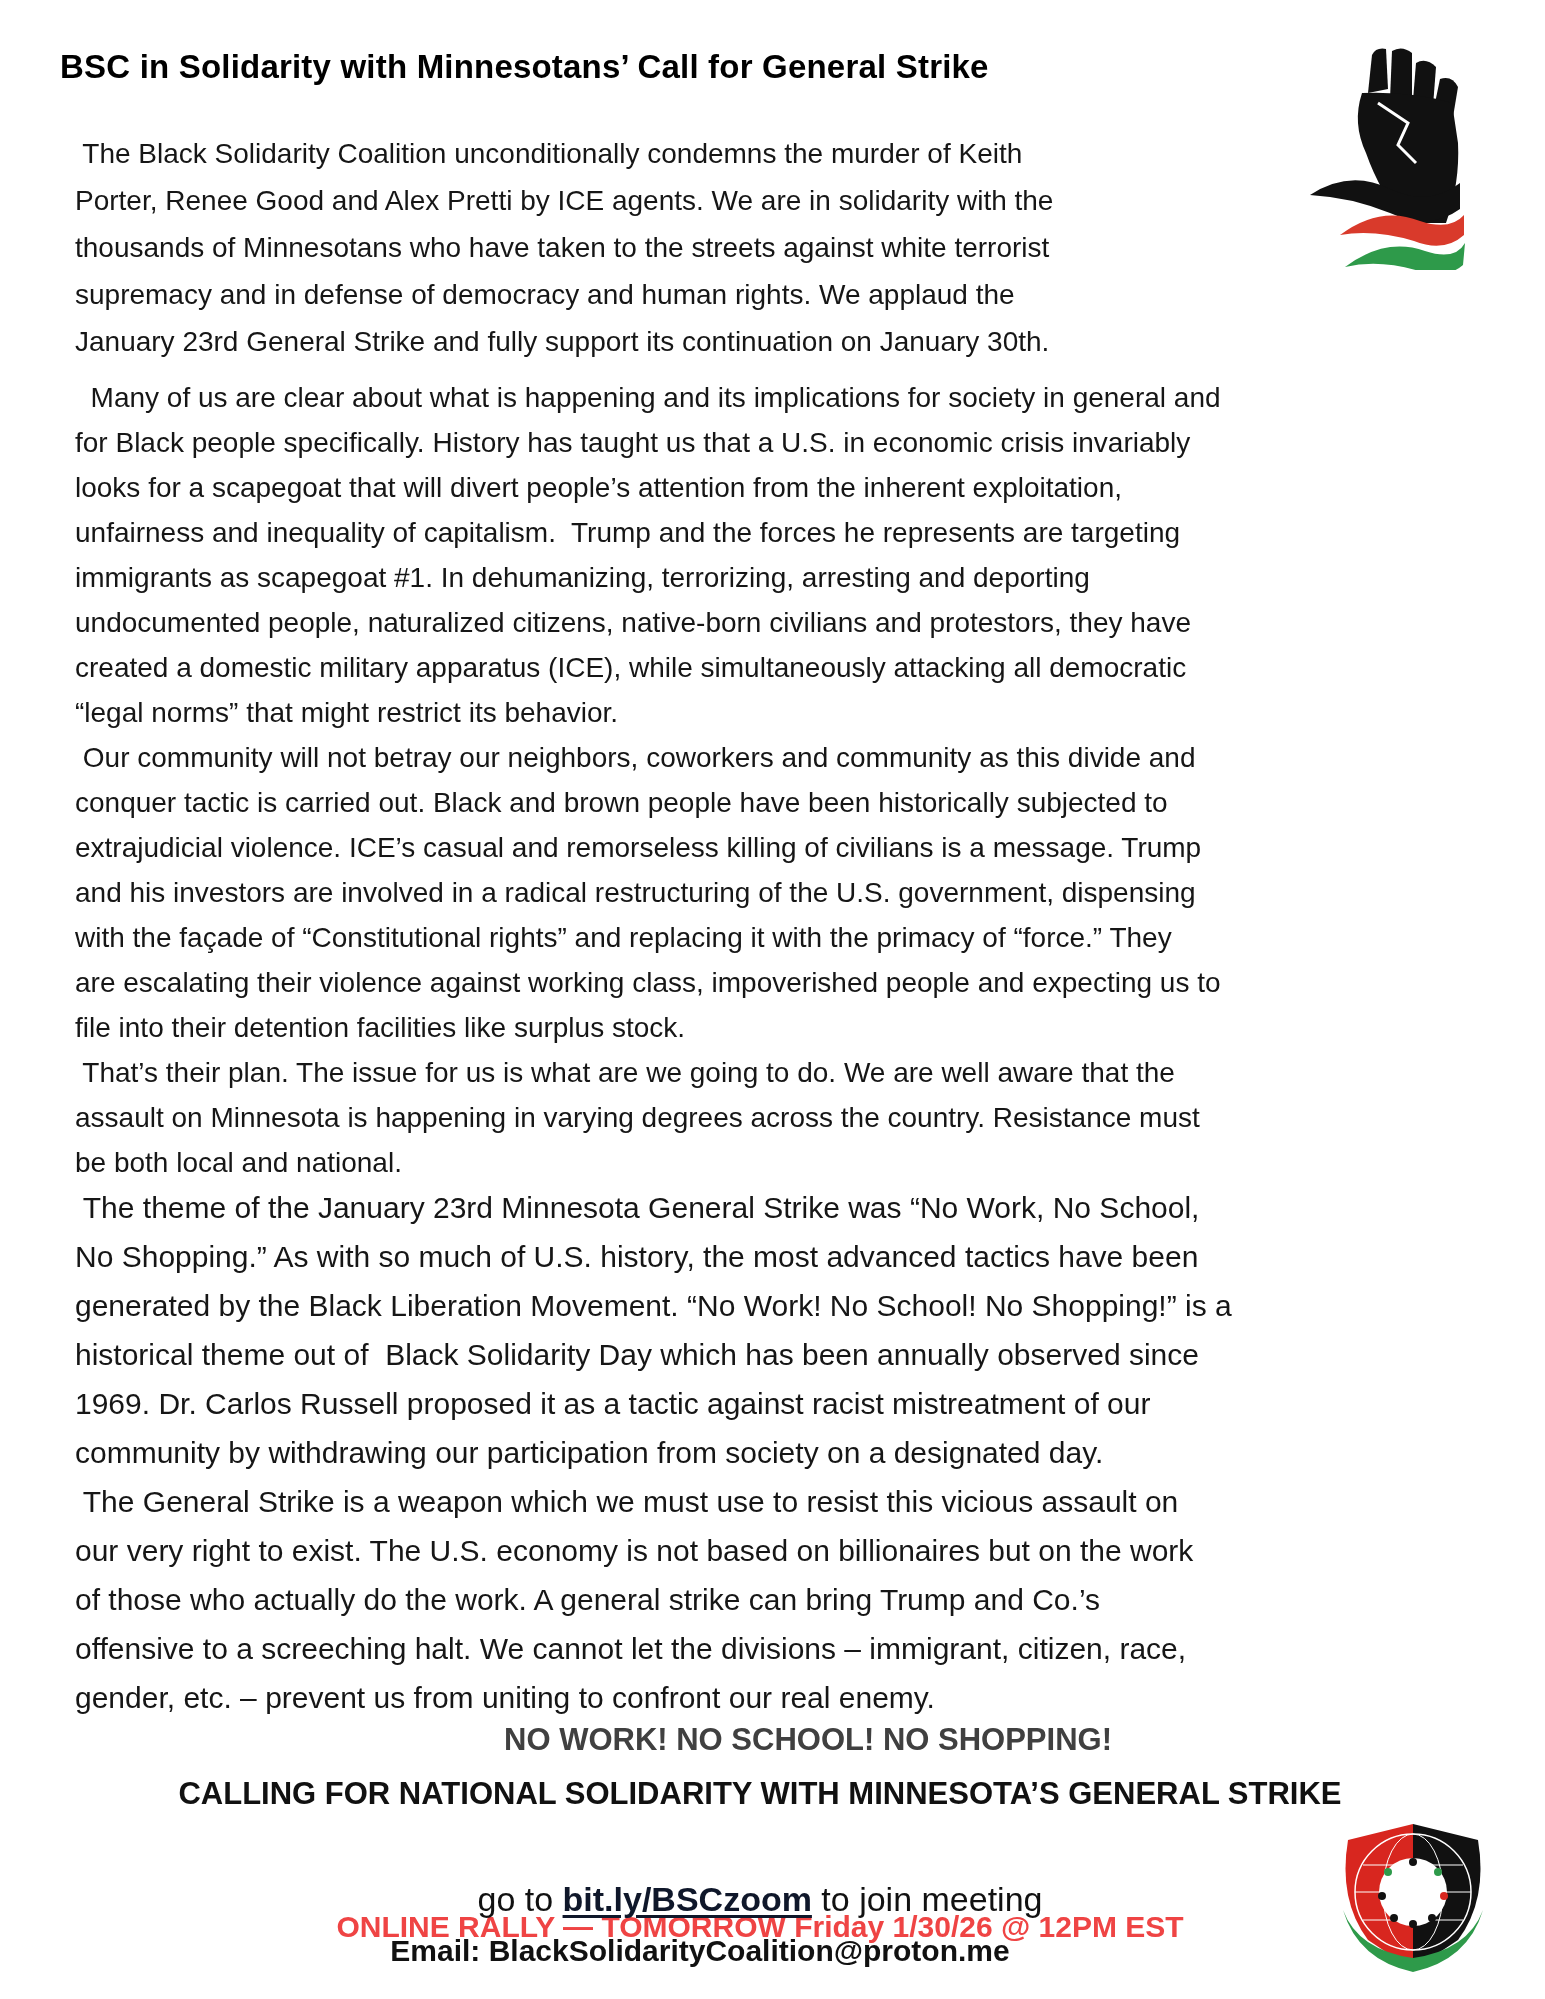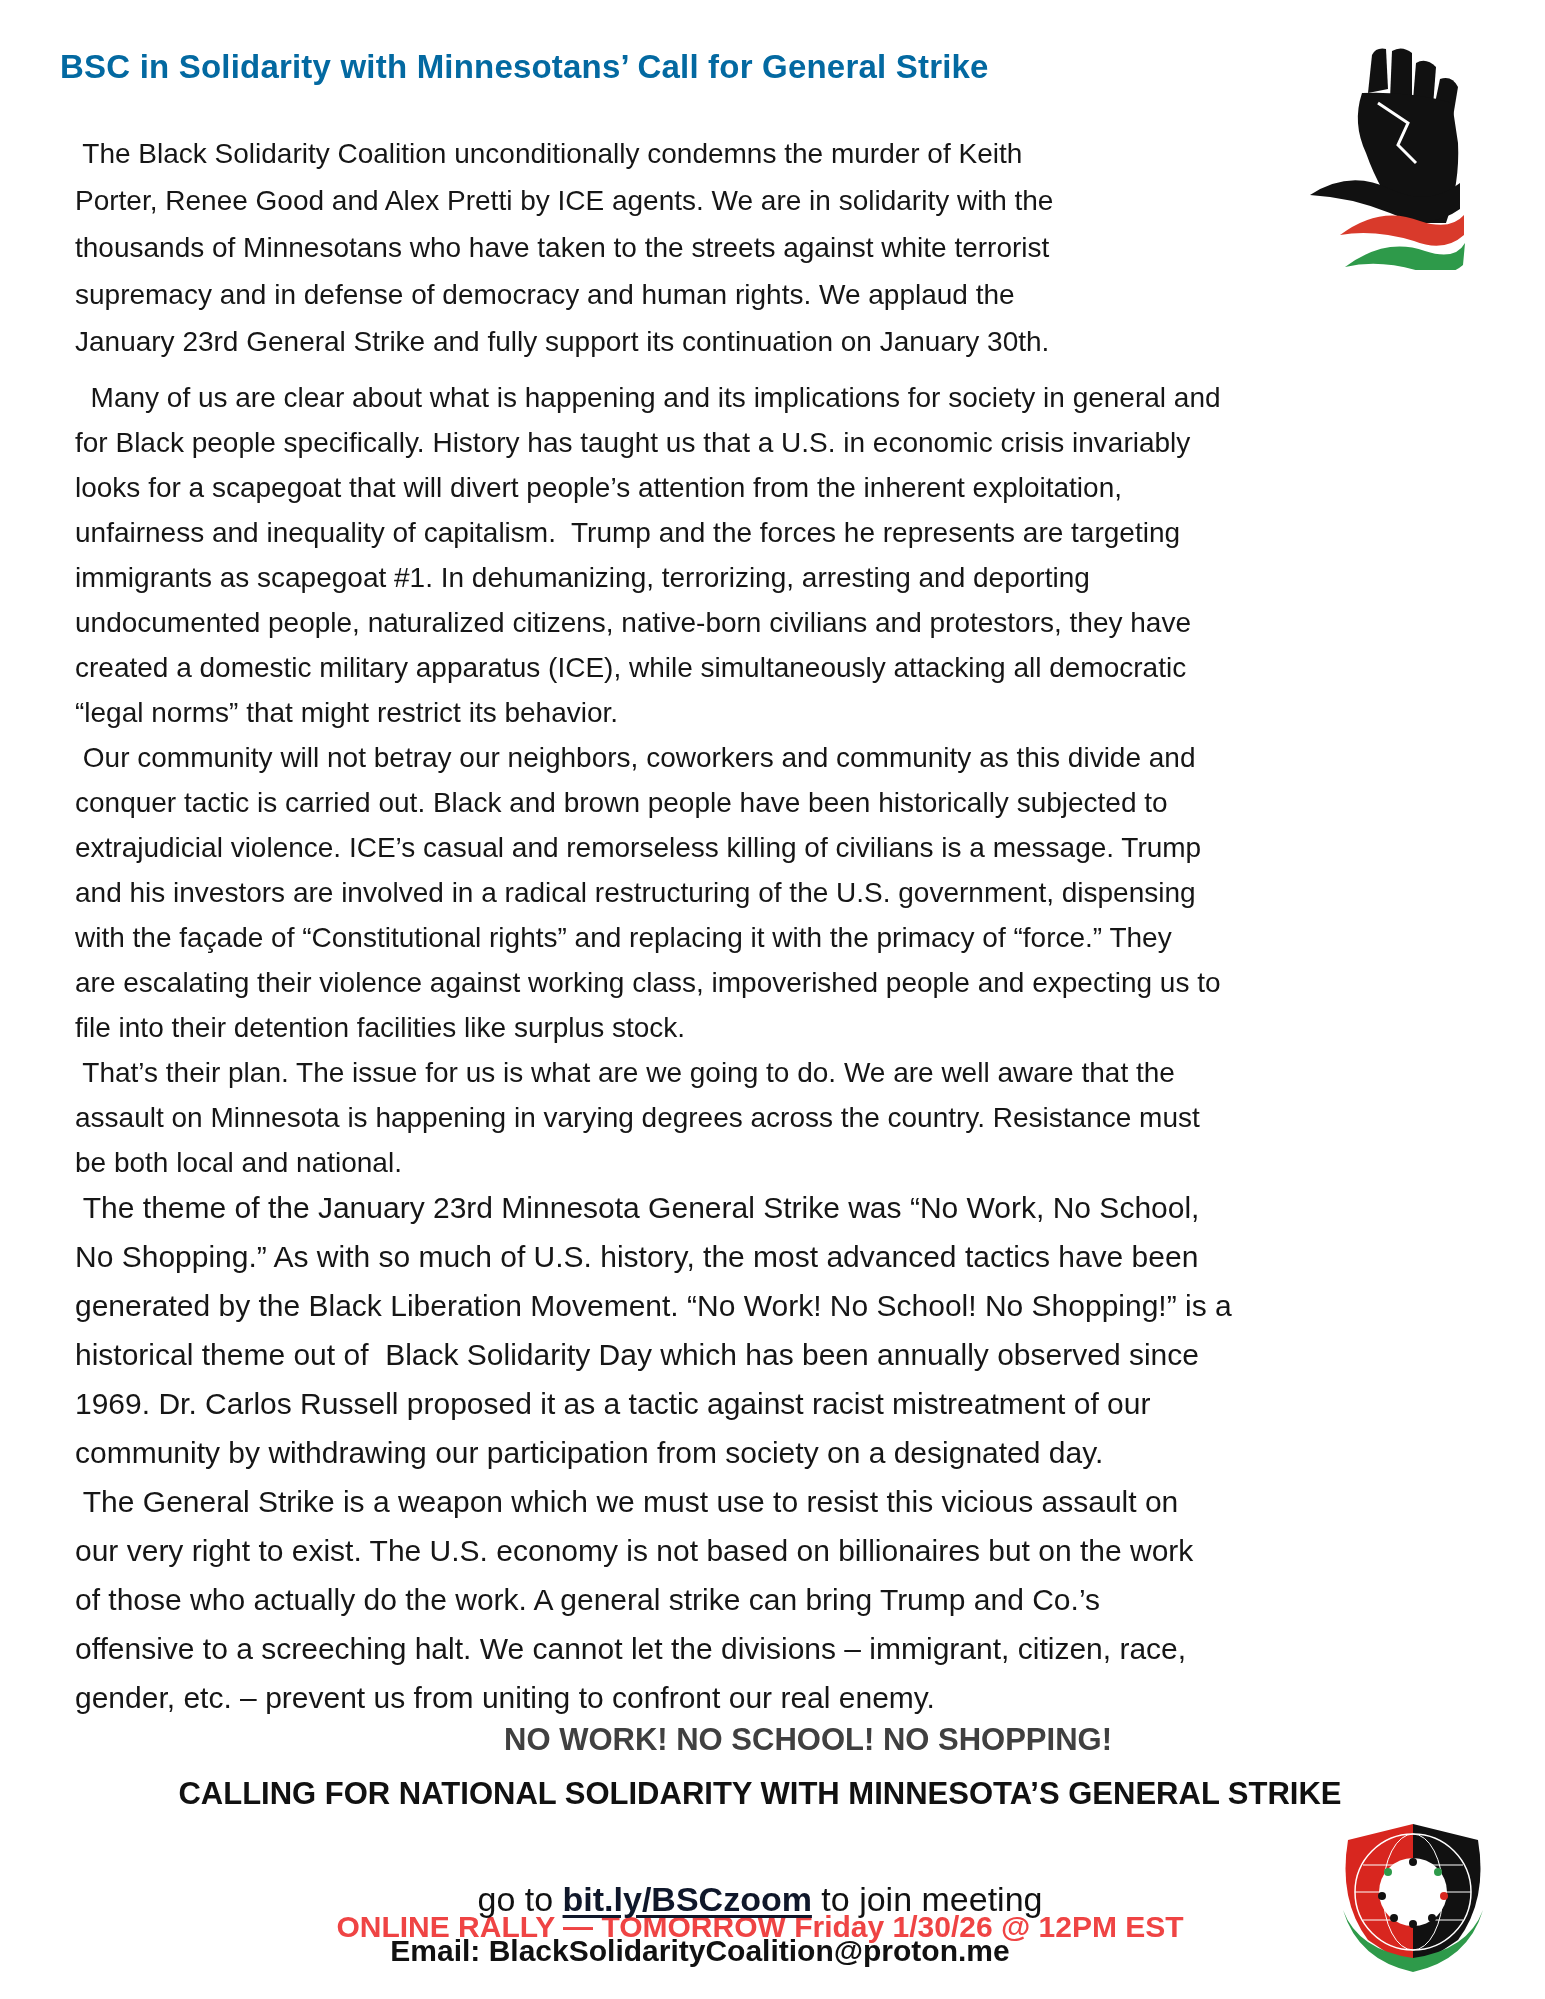--- a/index.html
+++ b/index.html
@@ -2,21 +2,21 @@
 <html><head>
 <meta charset="utf-8">
 <style>
   html, body { margin: 0; padding: 0; background: #ffffff; }
   body {
     width: 1545px; height: 1999px; position: relative; overflow: hidden;
     font-family: "Liberation Sans", "DejaVu Sans", sans-serif; color: #111111;
   }
   .title {
     position: absolute; left: 60px; top: 48px;
-    font-size: 33px; font-weight: bold; letter-spacing: 0.2px; color: #0369a1;
+    font-size: 33px; font-weight: bold; letter-spacing: 0.2px; color: #000000;
     white-space: nowrap;
   }
   .para { position: absolute; left: 60px; width: 1480px; margin: 15px; }
   .line { display: block; white-space: pre; color: #161616; }
   .p1 .line { font-size: 28px; line-height: 47px; }
   .p2 .line, .p3 .line, .p4 .line { font-size: 28px; line-height: 45px; }
   .p5 .line, .p6 .line { font-size: 30px; line-height: 49px; }
 
   .p1 { top: 115px; }
   .p2 { top: 360px; }

